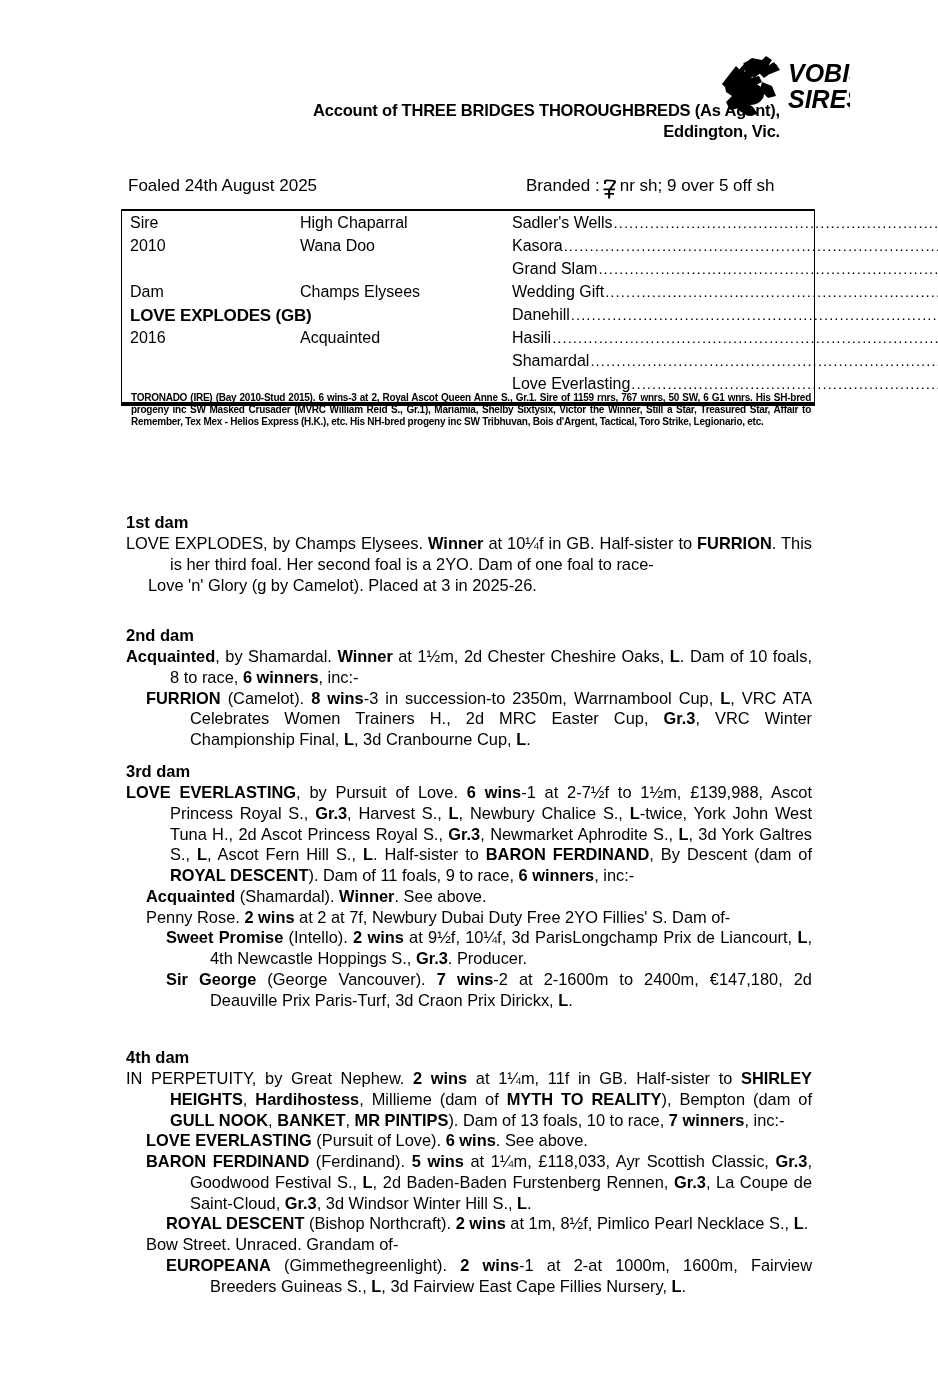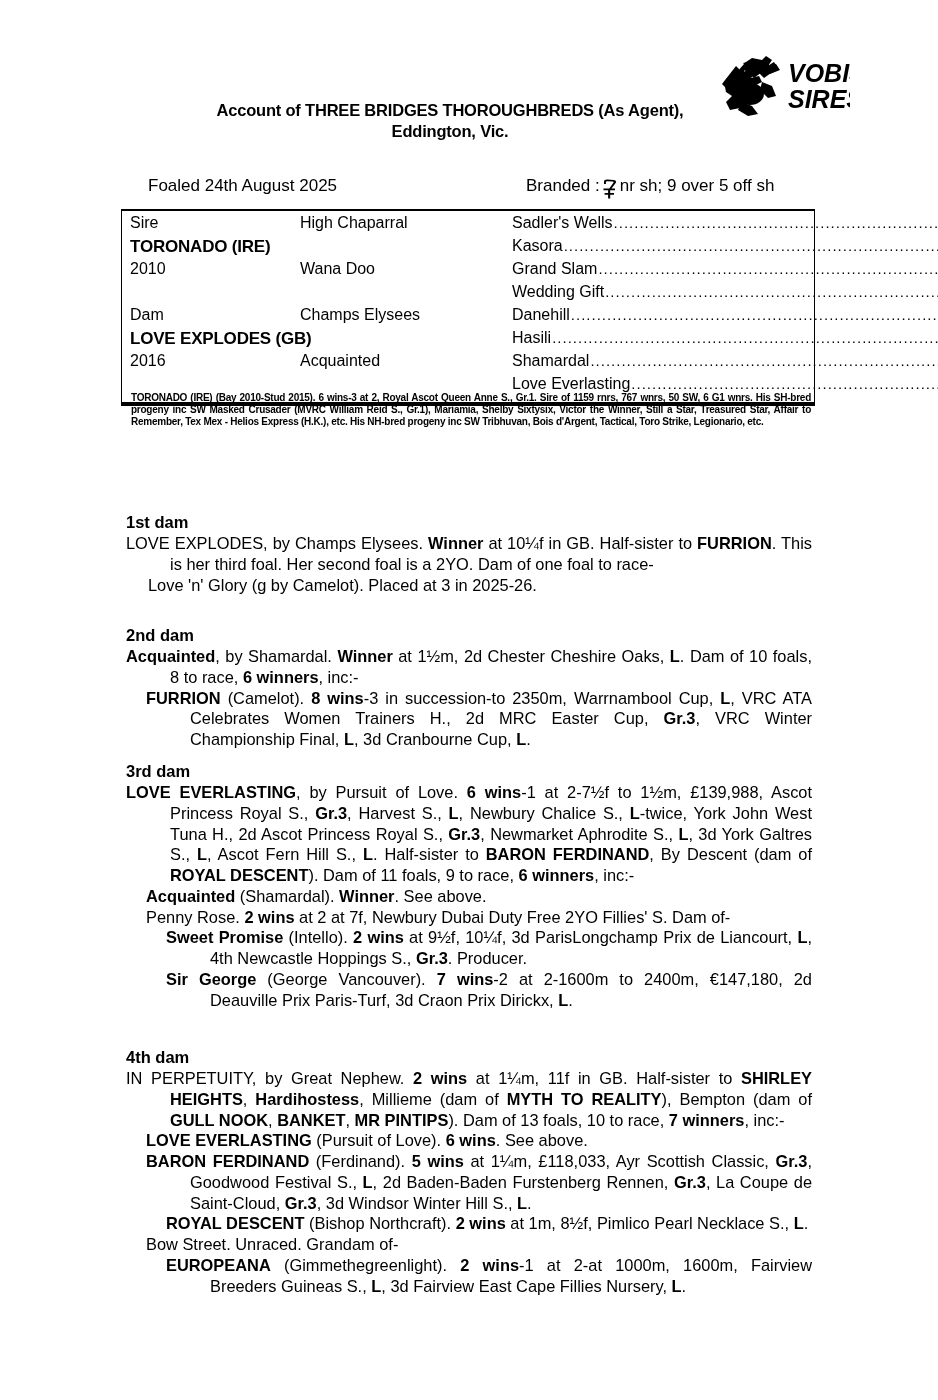--- a/index.html
+++ b/index.html
@@ -31,21 +31,21 @@
     height: 68px;
   }
   .logo-wrap svg { display: block; }
 
   
   .account {
     position: absolute;
     left: 120px;
     top: 100px;
     width: 660px;
-    text-align: center;
+    text-align: right;
     font-size: 16.5px;
     font-weight: bold;
     line-height: 1.28;
     letter-spacing: -0.2px;
   }
 
   
   .lotline {
     position: absolute;
     left: 128px;
@@ -91,21 +91,20 @@
     left: 128px;
     top: 176px;
     width: 690px;
     height: 24px;
     font-size: 17px;
   }
   .foaled-left {
     position: absolute;
     left: 0; top: 0;
     white-space: nowrap;
-    margin-left: 20px;
   }
   .foaled-right {
     position: absolute;
     left: 398px; top: 0;
     white-space: nowrap;
     display: flex;
     align-items: flex-end;
   }
   .brand-mark {
     display: inline-block;
@@ -260,24 +259,20 @@
 
   <div class="ped">
     <div class="ped-inner">
 
       <div class="ped-col-left">
         <div class="ped-row">
           <div class="ped-a">Sire</div>
           <div class="ped-b">High Chaparral</div>
         </div>
         <div class="ped-row">
-          <div class="ped-a ped-name">TORONADO (IRE)</div>
-          <div class="ped-b"></div>
-        </div>
-        <div class="ped-row">
           <div class="ped-a">2010</div>
           <div class="ped-b">Wana Doo</div>
         </div>
         <div class="ped-row gap"></div>
         <div class="ped-row">
           <div class="ped-a">Dam</div>
           <div class="ped-b">Champs Elysees</div>
         </div>
         <div class="ped-row">
           <div class="ped-a ped-name">LOVE EXPLODES (GB)</div>

